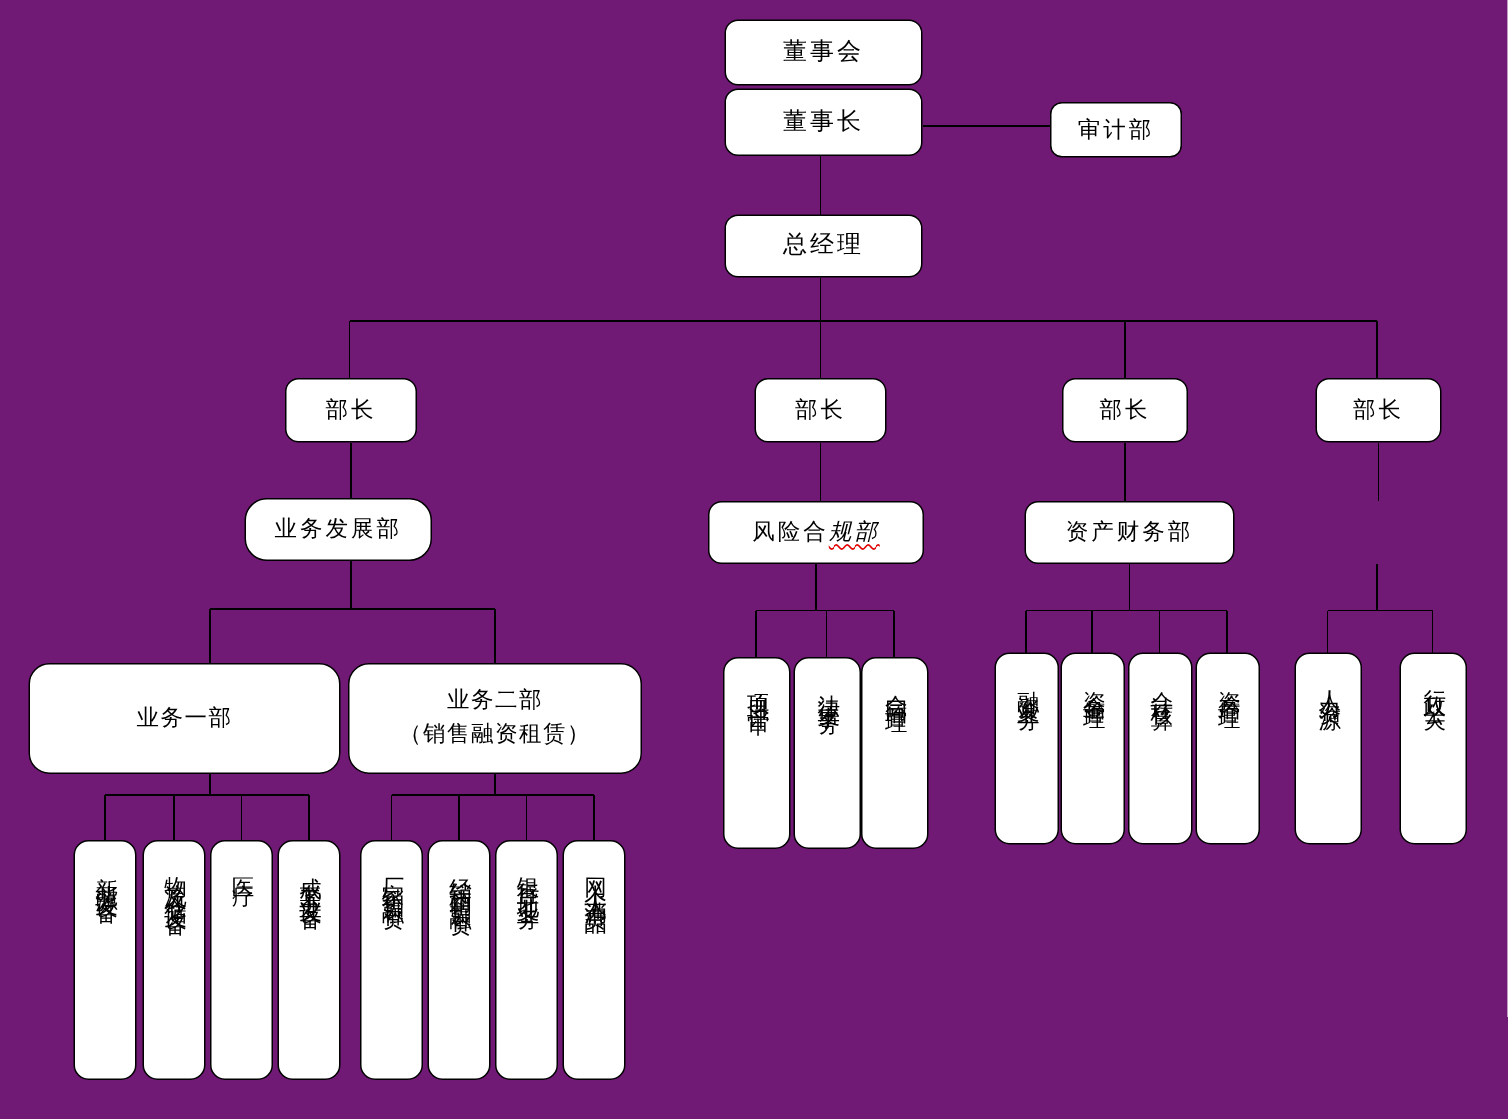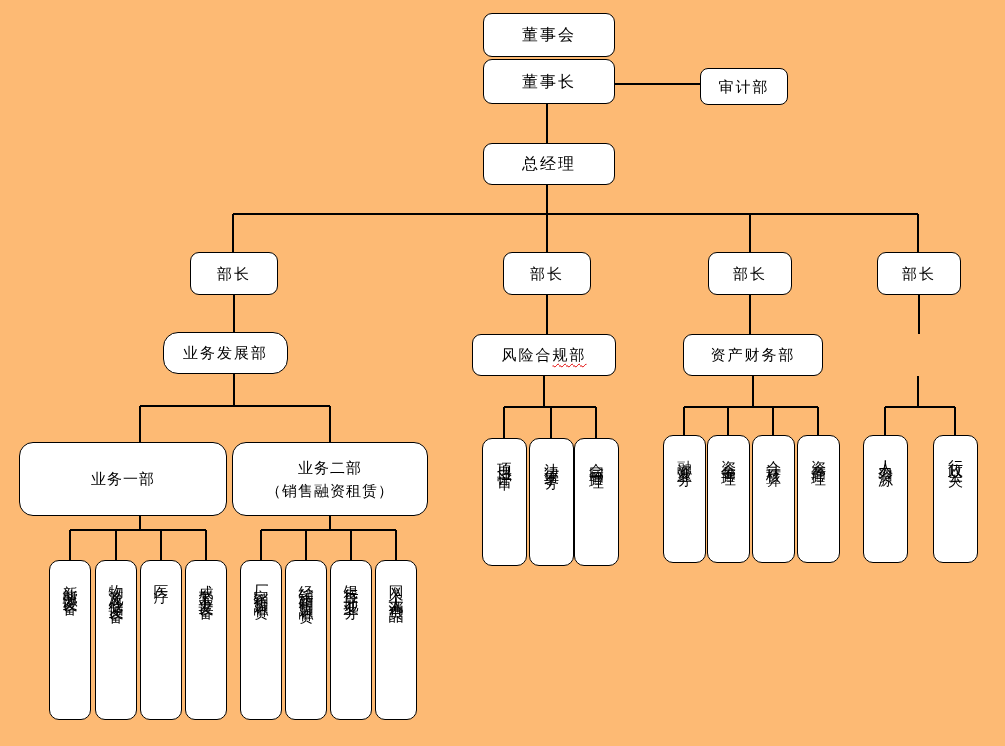--- a/index.html
+++ b/index.html
@@ -1,17 +1,17 @@
 <!DOCTYPE html>
 <html><head>
 <meta charset="utf-8">
 <style>
   html,body{margin:0;padding:0;background:#ffffff;}
   #canvas{
-    position:relative;width:1005px;height:746px;background:#fdba74;
+    position:relative;width:1005px;height:746px;background:#701a75;
     font-family:"Liberation Serif","DejaVu Serif",serif;color:#000;
     overflow:hidden;
   }
   #wires{position:absolute;left:0;top:0;width:1005px;height:746px;}
   .node{
     position:absolute;box-sizing:border-box;background:#fff;
     border:1.4px solid #000;border-radius:9px;
     display:flex;align-items:center;justify-content:center;
     font-size:16px;letter-spacing:2px;line-height:1.2;text-align:center;
     white-space:nowrap;
@@ -21,36 +21,37 @@
   .node.leaf{
     border-radius:10px;align-items:flex-start;padding-top:12px;font-size:15px;
   }
   .node.leaf span{
     writing-mode:vertical-lr;text-orientation:upright;letter-spacing:4px;white-space:normal;
   }
   .sq{
     text-decoration:underline;text-decoration-style:wavy;
     text-decoration-color:#e00000;text-decoration-thickness:1px;
     text-underline-offset:3px;
+    font-style:italic;
   }
   
   #n-board   {left:483px;top:13px;width:132px;height:44px;}
   #n-chair   {left:483px;top:59px;width:132px;height:45px;}
   #n-audit   {left:700px;top:68px;width:88px;height:37px;border-radius:8px;}
   #n-gm      {left:483px;top:143px;width:132px;height:42px;}
   #n-m1      {left:190px;top:252px;width:88px;height:43px;}
   #n-m2      {left:503px;top:252px;width:88px;height:43px;}
   #n-m3      {left:708px;top:252px;width:84px;height:43px;}
   #n-m4      {left:877px;top:252px;width:84px;height:43px;}
   #n-bizdev  {left:163px;top:332px;width:125px;height:42px;border-radius:15px;}
   #n-risk    {left:472px;top:334px;width:144px;height:42px;}
   #n-asset   {left:683px;top:334px;width:140px;height:42px;}
   #n-general {left:849px;top:334px;width:138px;height:42px;}
   #n-div1    {left:19px;top:442px;width:208px;height:74px;}
-  #n-div2    {left:232px;top:442px;width:196px;height:74px;}
+  #n-div2    {left:232px;top:442px;width:196px;height:74px;font-family:Liberation Mono, monospace;}
   #n-l11{left:49px; top:560px;width:42px;height:160px;}
   #n-l12{left:95px; top:560px;width:42px;height:160px;}
   #n-l13{left:140px;top:560px;width:42px;height:160px;}
   #n-l14{left:185px;top:560px;width:42px;height:160px;}
   #n-l21{left:240px;top:560px;width:42px;height:160px;}
   #n-l22{left:285px;top:560px;width:42px;height:160px;}
   #n-l23{left:330px;top:560px;width:42px;height:160px;}
   #n-l24{left:375px;top:560px;width:42px;height:160px;}
   #n-r1{left:482px;top:438px;width:45px;height:128px;}
   #n-r2{left:529px;top:438px;width:45px;height:128px;}

